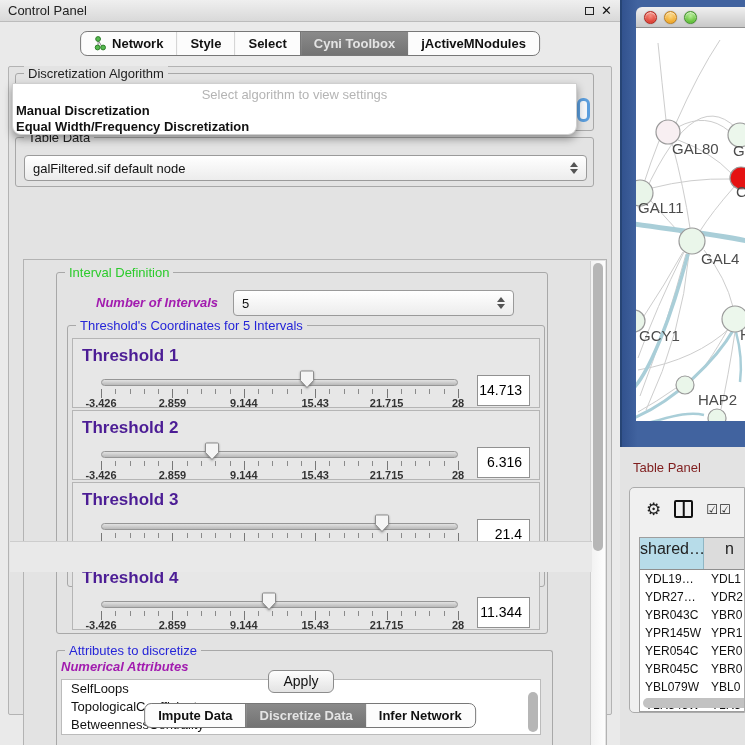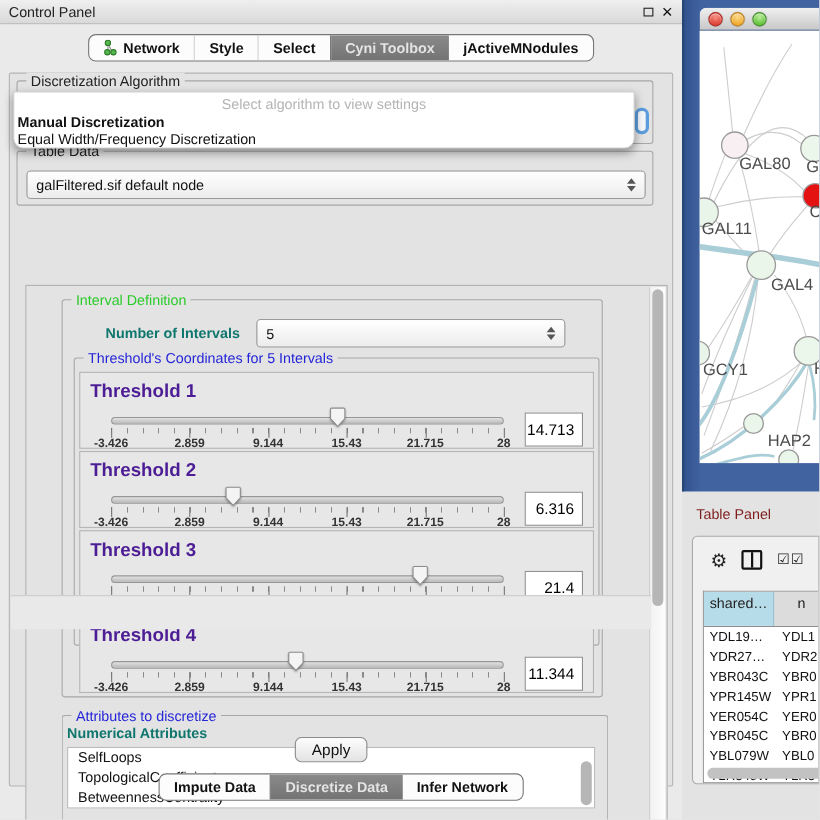--- a/index.html
+++ b/index.html
@@ -42,21 +42,21 @@
     display:flex; align-items:center; font-size:13px; padding:12px 8px; color:#111; }
   .combo .spinner { margin-left:auto; display:flex; flex-direction:column; gap:2px; }
   .combo .spinner i { width:0; height:0; border-left:4px solid transparent; border-right:4px solid transparent; display:block; }
   .combo .spinner i.up { border-bottom:5px solid #555; }
   .combo .spinner i.down { border-top:5px solid #555; }
 
   
   .popup { position:absolute; left:12px; top:83px; width:565px; height:52px; background:#fff; z-index:10;
     border:1px solid #cfcfcf; border-radius:0 0 9px 9px; box-shadow:0 4px 9px rgba(0,0,0,.38); overflow:hidden; }
   .popup .hint { font-size:13px; color:#b4b4b4; text-align:center; padding-top:3px; height:19px; }
-  .popup .opt { font-size:13px; color:#111; padding:0 3px; height:16px; line-height:16px; }
+  .popup .opt { font-size:13px; color:#111; padding:0 3px; height:16px; line-height:16px;font-weight:bold; }
   .popup .opt.bold { font-weight:bold; }
   .combo-fragment { position:absolute; left:577px; top:98px; width:13px; height:24px; z-index:4;
     border:3px solid #5b9ddc; border-radius:6px; background:#f4f6f9; }
 
   
   .scrollpane { position:absolute; left:14px; top:192px; width:584px; height:506px; background:#e3e3e3;
     border:1px solid #b3b3b3; }
   .vscroll { position:absolute; right:1px; top:1px; width:15px; height:502px; background:linear-gradient(90deg,#f2f2f2,#fdfdfd); border-left:1px solid #cfcfcf; }
   .vscroll .thumb { position:absolute; left:2px; top:2px; width:10px; height:288px; background:#b6b6b6; border-radius:6px; }
 
@@ -71,21 +71,21 @@
   .major-ticks { position:absolute; left:28px; top:50px; width:357px; height:9px;
     background:repeating-linear-gradient(90deg,#8a8a8a 0,#8a8a8a 1px,transparent 1px,transparent 4%);
     background-size:100% 5px; background-repeat:no-repeat; }
   .major-ticks b { position:absolute; top:0; width:1px; height:9px; background:#777; }
   .tick-labels { position:absolute; left:28px; top:58px; width:357px; height:12px; }
   .tick-label { position:absolute; transform:translateX(-50%); font-size:11px; font-weight:bold; color:#333; white-space:nowrap; }
   .vbox { position:absolute; right:9px; top:36px; width:53px; height:31px; background:#fff; border:1px solid #919191;
     font-size:14px; color:#000000; text-align:right; padding:6px 7px 0 0; }
 
   
-  .attr-label { position:absolute; font-size:13px; font-weight:bold; color:#0f766e; }
+  .attr-label { position:absolute; font-size:13px; font-weight:bold; color:#a21caf;font-style:italic; }
   .attr-list { position:absolute; background:#fff; border:1px solid #bbb; overflow:hidden; }
   .attr-item { font-size:13px; color:#111; padding:1px 0 1px 9px; height:18px; }
   .attr-scroll { position:absolute; right:2px; top:12px; width:10px; bottom:2px; background:#b6b6b6; border-radius:5px; }
 
   .apply-btn { position:absolute; left:268px; top:670px; width:66px; height:23px;
     background:linear-gradient(#fdfdfd,#e3e3e3); border:1.5px solid #8c8c8c; border-radius:6px;
     font-size:14px; color:#111; text-align:center; line-height:20px; z-index:3; }
   .apply-row-bg { position:absolute; left:15px; top:666px; width:582px; height:31px; background:#e9e9e9; border-top:1px solid #cdcdcd; }
 
   
@@ -105,21 +105,21 @@
   .tp-region { position:absolute; left:620px; top:447px; width:125px; height:298px; background:#e3e3e3; }
   .tp-title { position:absolute; left:13px; top:13px; font-size:13px; color:#7f1d1d; }
   .tp-panel { position:absolute; left:9px; top:40px; width:116px; height:226px; background:#f0f0f0;
     border:1px solid #ababab; border-radius:5px 0 0 5px; overflow:hidden; }
   .tp-toolbar { position:absolute; left:0; top:0; width:100%; height:42px; display:flex; align-items:center; gap:13px; padding-left:16px; }
   .gear { font-size:17px; color:#222; line-height:1; }
   .split-icon { width:19px; height:18px; border:2.5px solid #111; border-radius:2px; position:relative; }
   .split-icon::after { content:""; position:absolute; left:50%; top:0; bottom:0; width:2.5px; background:#111; transform:translateX(-50%); }
   .chk { font-size:13px; color:#222; letter-spacing:1px; }
   .node-table { position:absolute; left:9px; top:49px; right:0; bottom:0; background:#fff; border:1px solid #9e9e9e; border-right:none; overflow:hidden; }
-  .nt-header { display:flex; height:32px; border-bottom:1px solid #8f8f8f; font-size:13px; color:#222; }
+  .nt-header { display:flex; height:32px; border-bottom:1px solid #8f8f8f; font-size:16px; color:#222; }
   .nt-header .c1 { width:64px; background:#b7dce9; border-right:1px solid #8fb6c4; text-align:center; line-height:22px; }
   .nt-header .c2 { flex:1; background:#dcdcdc; padding-left:21px; line-height:22px; }
   .nt-row { display:flex; height:18px; font-size:12px; color:#111; }
   .nt-row .c1 { width:64px; padding-left:5px; line-height:18px; }
   .nt-row .c2 { flex:1; padding-left:7px; line-height:18px; }
   .hscroll-thumb { position:absolute; left:3px; bottom:3px; width:110px; height:10px; background:#c2c2c2; border-radius:5px; }
 
   .net-icon svg { display:block; }
 </style>
 </head>

